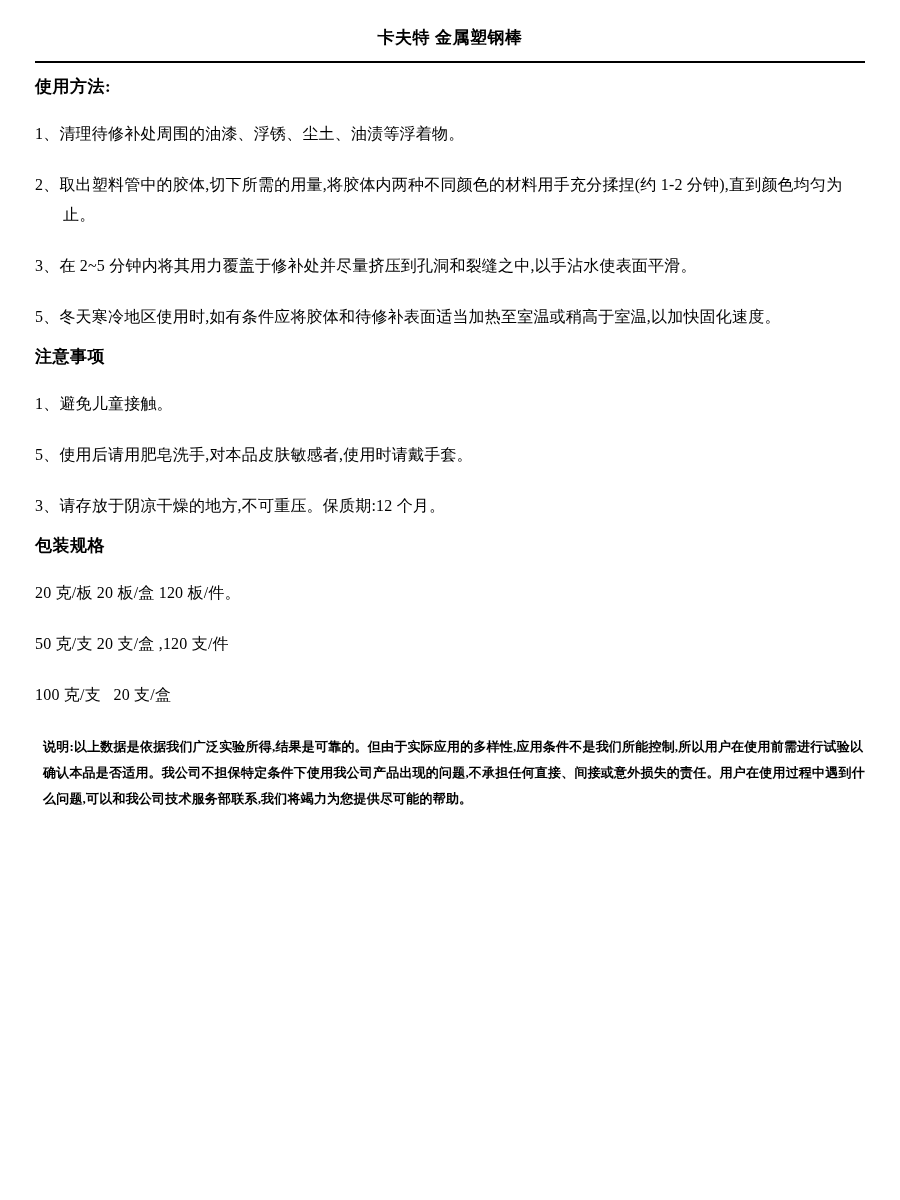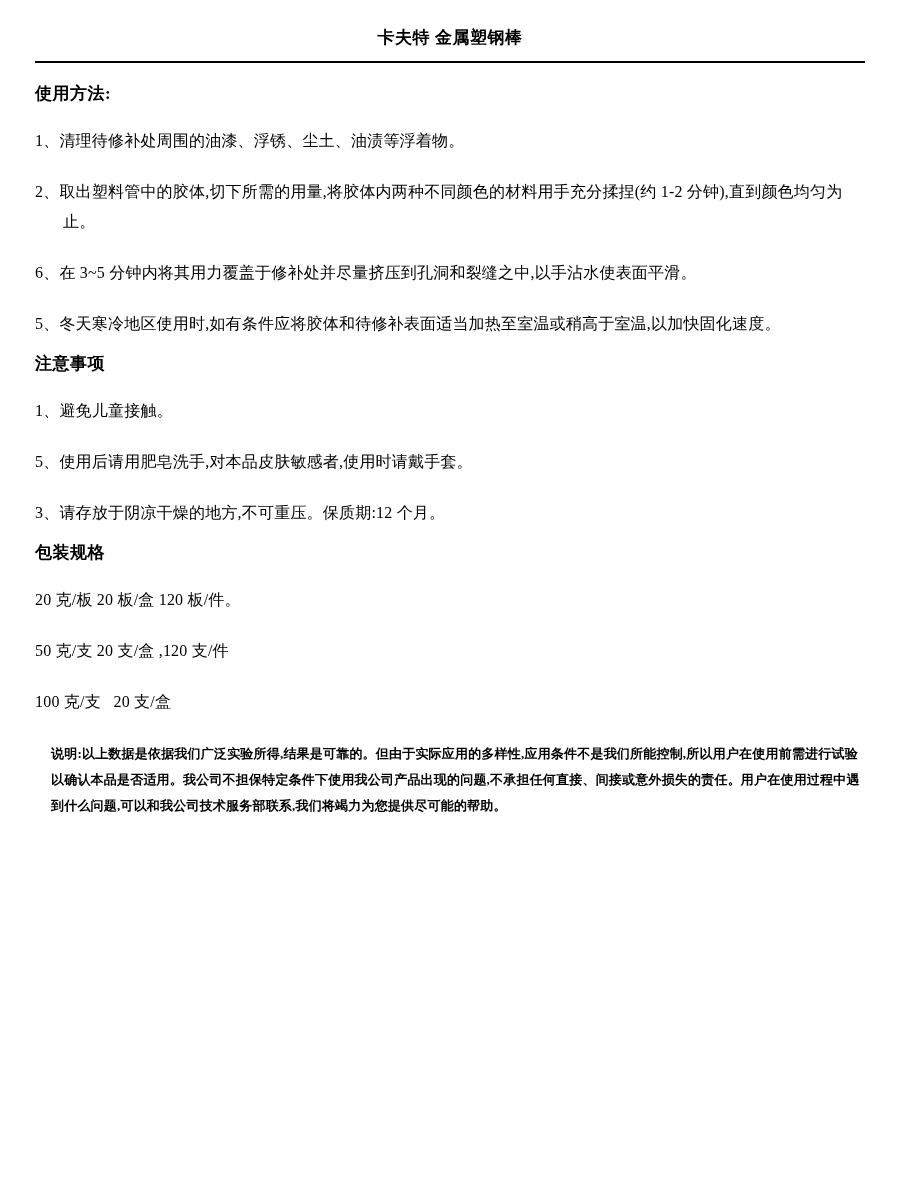--- a/index.html
+++ b/index.html
@@ -34,60 +34,60 @@
     margin: 13px 0 0 0;
   }
   h2.sec {
     font-size: 17px;
     font-weight: 700;
     margin: 14px 0 0 0;
     line-height: 22px;
     letter-spacing: 0.5px;
   }
   h2.sec-first {
-    margin-top: 20px;
+    margin-top: 13px;
   }
   p.item {
     font-size: 16px;
     line-height: 30px;
     margin: 21px 0 0 0;
     padding-left: 28px;
     text-indent: -28px;
     white-space: pre-wrap;
     letter-spacing: 0.2px;
   }
   p.pack {
     padding-left: 0;
     text-indent: 0;
   }
   p.disclaimer {
     font-size: 13px;
     font-weight: 700;
     line-height: 26px;
-    margin: 24px 0 0 16px;
+    margin: 24px 0 0 8px;
     white-space: pre-wrap;
     letter-spacing: 0.2px;
   }
 </style>
 </head>
 <body>
 
 <div class="page">
 
   <div class="doc-header">
     <span class="doc-title">卡夫特 金属塑钢棒</span>
   </div>
 
   <div class="header-rule"></div>
 
   <h2 class="sec sec-first">使用方法:</h2>
 
   <p class="item">1、清理待修补处周围的油漆、浮锈、尘土、油渍等浮着物。</p>
   <p class="item">2、取出塑料管中的胶体,切下所需的用量,将胶体内两种不同颜色的材料用手充分揉捏(约 1-2 分钟),直到颜色均匀为止。</p>
-  <p class="item">6、在 3~5 分钟内将其用力覆盖于修补处并尽量挤压到孔洞和裂缝之中,以手沾水使表面平滑。</p>
+  <p class="item">3、在 2~5 分钟内将其用力覆盖于修补处并尽量挤压到孔洞和裂缝之中,以手沾水使表面平滑。</p>
   <p class="item">5、冬天寒冷地区使用时,如有条件应将胶体和待修补表面适当加热至室温或稍高于室温,以加快固化速度。</p>
 
   <h2 class="sec">注意事项</h2>
 
   <p class="item">1、避免儿童接触。</p>
   <p class="item">5、使用后请用肥皂洗手,对本品皮肤敏感者,使用时请戴手套。</p>
   <p class="item">3、请存放于阴凉干燥的地方,不可重压。保质期:12 个月。</p>
 
   <h2 class="sec">包装规格</h2>
 

